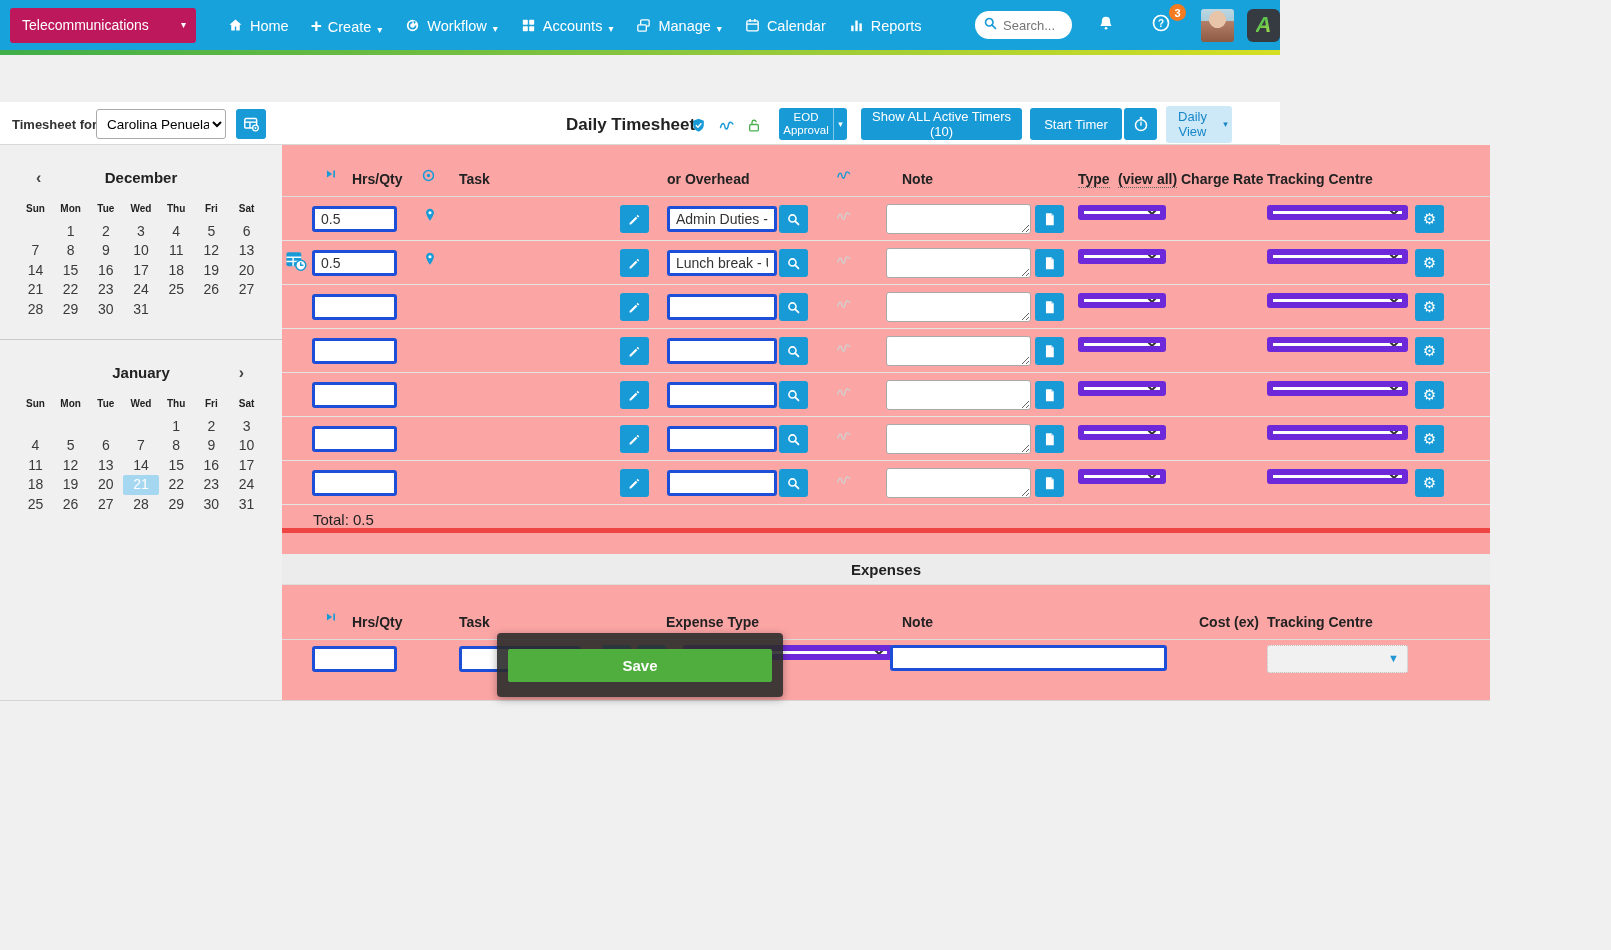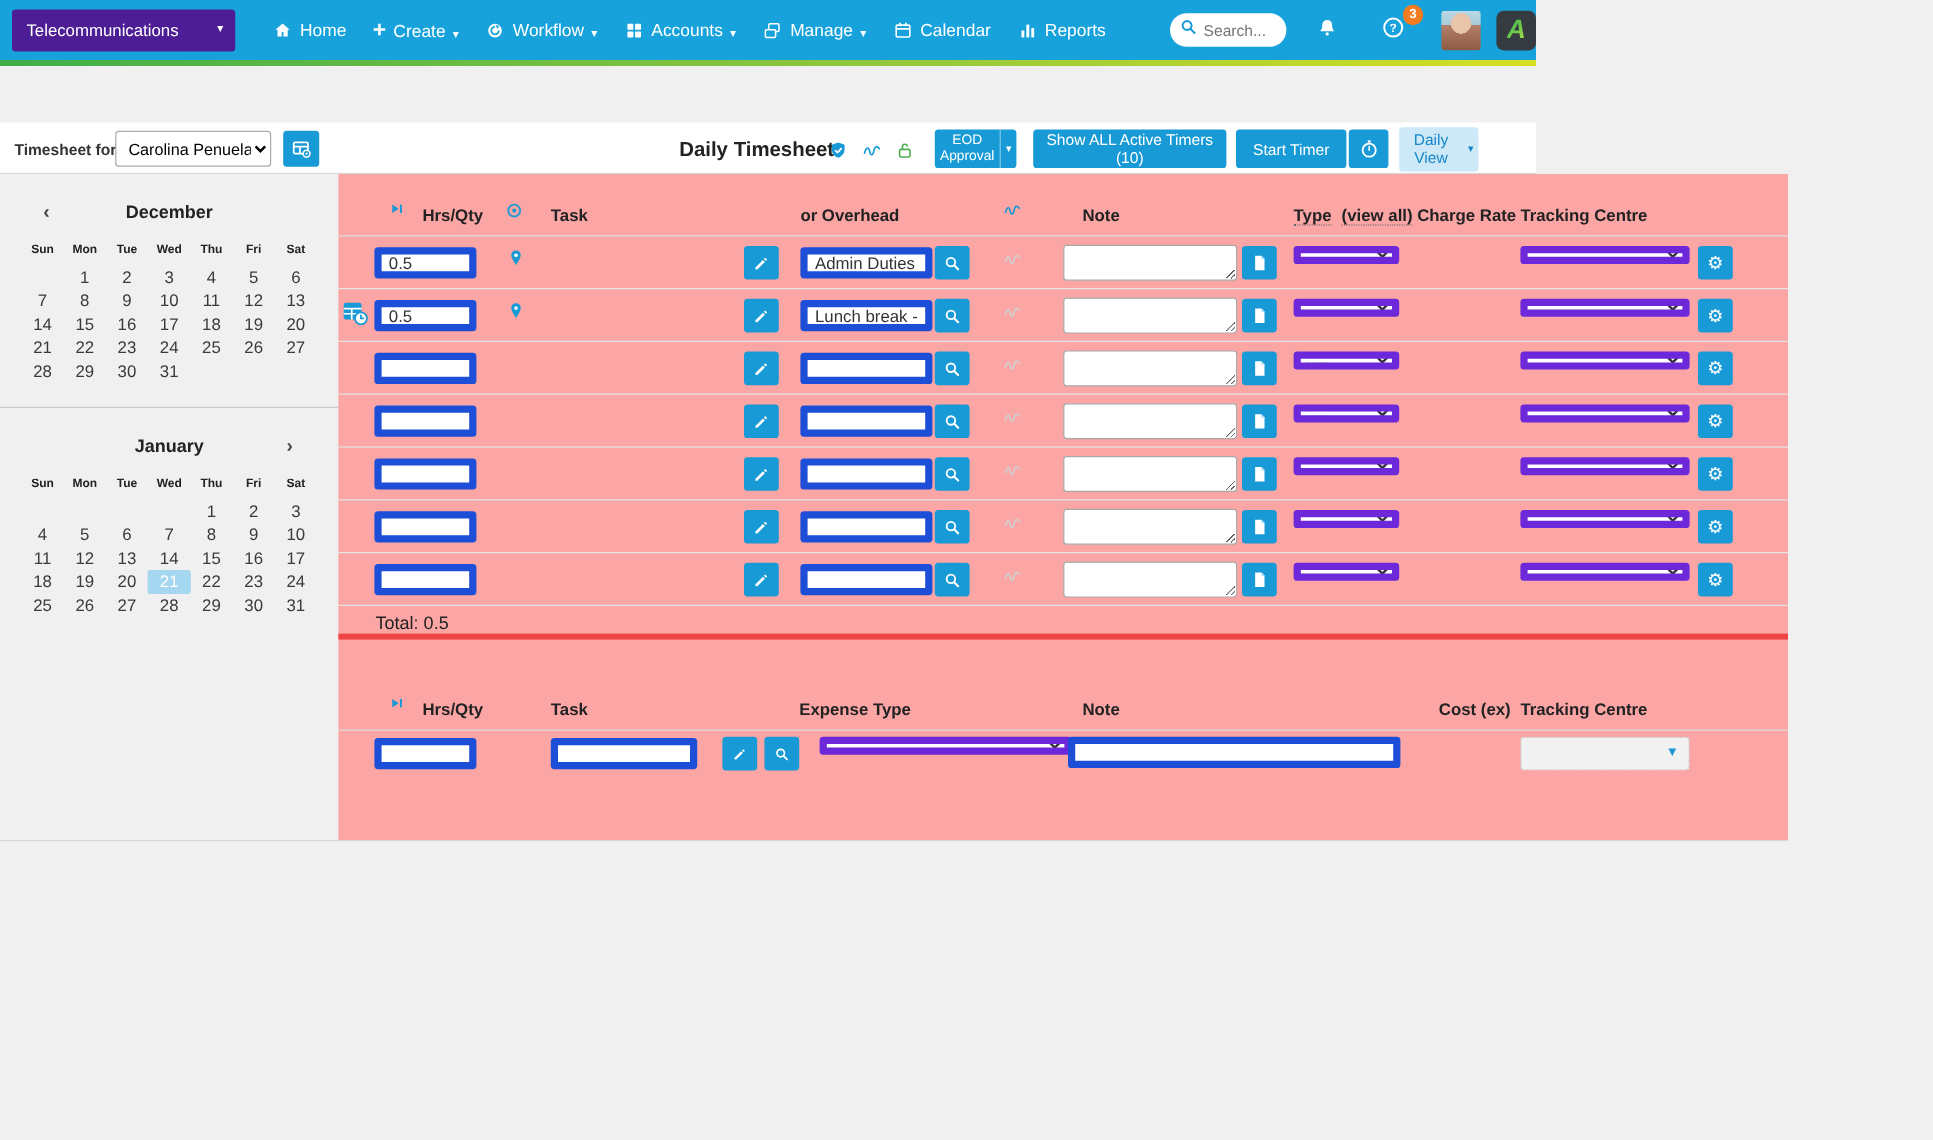--- a/index.html
+++ b/index.html
@@ -2,21 +2,21 @@
 <html><head>
 <meta charset="utf-8">
 <style>
   * { margin:0; padding:0; box-sizing:border-box; }
   html,body { width:1611px; height:950px; }
   body { font-family:"Liberation Sans", sans-serif; background:#f0f0f0; position:relative; overflow:hidden; color:#333; }
   .page { position:absolute; inset:0; }
 
   
   .topbar { position:absolute; left:0; top:0; width:1280px; height:50px; background:#18a2db; display:flex; align-items:center; }
-  .org-box { margin-left:10px; width:186px; height:35px; background:#4c1d95; border-radius:3px; display:flex; align-items:center; color:#fff; font-size:14px; cursor:pointer; }
+  .org-box { margin-left:10px; width:186px; height:35px; background:#be185d; border-radius:3px; display:flex; align-items:center; color:#fff; font-size:14px; cursor:pointer; }
   .org-box .lbl { padding-left:12px; flex:1; }
   .caret { font-size:10px; line-height:1; }
   .top-menu { display:flex; align-items:center; margin-left:20px; }
   .top-item { display:flex; align-items:flex-end; gap:6px; color:#fff; font-size:14.5px; margin:0 11px; cursor:pointer; white-space:nowrap; }
   .top-item svg { display:block; }
   .search-wrap { margin-left:auto; width:97px; height:28px; background:#fff; border-radius:14px; display:flex; align-items:center; padding:0 8px; gap:5px; }
   .search-wrap input { border:none; outline:none; width:58px; font-size:13px; color:#555; background:transparent; }
   .bell { margin-left:25px; cursor:pointer; }
   .help-wrap { position:relative; margin-left:36px; cursor:pointer; }
   .badge { position:absolute; top:-9px; right:-15px; width:17px; height:17px; border-radius:50%; background:#f47b20; color:#fff; font-size:11px; font-weight:bold; display:flex; align-items:center; justify-content:center; }
@@ -65,21 +65,21 @@
 
   
   .panel { position:absolute; left:282px; top:145px; width:1208px; height:555px; background:#fca5a5; }
   .content-bottom-line { position:absolute; left:0; top:700px; width:1490px; height:1px; background:#d5d5d5; }
 
   .thead { position:relative; height:52px; border-bottom:1px solid #dcdcdc; font-size:14px; font-weight:bold; color:#222; }
   .thead span, .thead .hic { position:absolute; top:26px; white-space:nowrap; }
   .thead .hic { top:22px; }
   .dotted { border-bottom:1px dotted #666; }
   .trow { position:relative; height:44px; border-bottom:1px solid #e4e4e4; }
-  .trow input[type=text], .xrow input[type=text] { border:6px solid #1d4ed8; border-radius:3px; font-size:14px; padding:0 6px; height:26px; font-family:inherit; color:#333; }
+  .trow input[type=text], .xrow input[type=text] { border:3px solid #1d4ed8; border-radius:3px; font-size:14px; padding:0 6px; height:26px; font-family:inherit; color:#333; }
   .trow select, .xrow select { height:15px; font-size:13.5px; border:6px solid #6d28d9; border-radius:3px; background:#fff; color:#333; }
   .rbtn { position:absolute; width:29px; height:28px; }
   .c-timer { position:absolute; left:2px; top:8px; }
   .c-hrs   { position:absolute; left:30px; top:9px; width:85px; }
   .c-pin   { position:absolute; left:140px; top:8px; }
   .c-pencil{ left:338px; top:8px; }
   .c-task  { position:absolute; left:385px; top:9px; width:110px; }
   .c-search{ left:497px; top:8px; }
   .c-squig { position:absolute; left:552px; top:11px; }
   .c-note  { position:absolute; left:604px; top:7px; width:145px; height:30px; border:1px solid #a9a9a9; border-radius:3px; resize:both; font-family:inherit; font-size:13px; min-height:20px; min-width:60px; }
@@ -618,20 +618,23 @@
           <button class="btn-blue rbtn c-gear">
             <span>⚙</span>
           </button>
         </div>
       </div>
 
     <div class="total-row">
       <span>Total: 0.5</span>
     </div>
     <div class="spacer"></div>
+    <div class="exp-band">
+      <span>Expenses</span>
+    </div>
 
     <div class="xhead">
       <span class="hic skip-h">
         <svg width="14" height="14" viewBox="0 0 24 24">
             <path d="M5 6l9 6-9 6z" fill="#189ad6"></path>
             <rect x="16" y="6" width="2.8" height="12" fill="#189ad6"></rect>
           </svg>
       </span>
       <span class="hrs-header">Hrs/Qty</span>
       <span class="task-h">Task</span>
@@ -658,14 +661,17 @@
       <select class="x-etype" id="etype-select"><option>Choose ...</option></select>
       <input type="text" class="x-note" style="">
       <div class="x-track">
         <span class="fc">▼</span>
       </div>
     </div>
   </div>
 
   <div class="content-bottom-line"></div>
 
+  <div class="save-overlay">
+    <button class="save-btn">Save</button>
+  </div>
 
 </div>
 
 </body></html>

